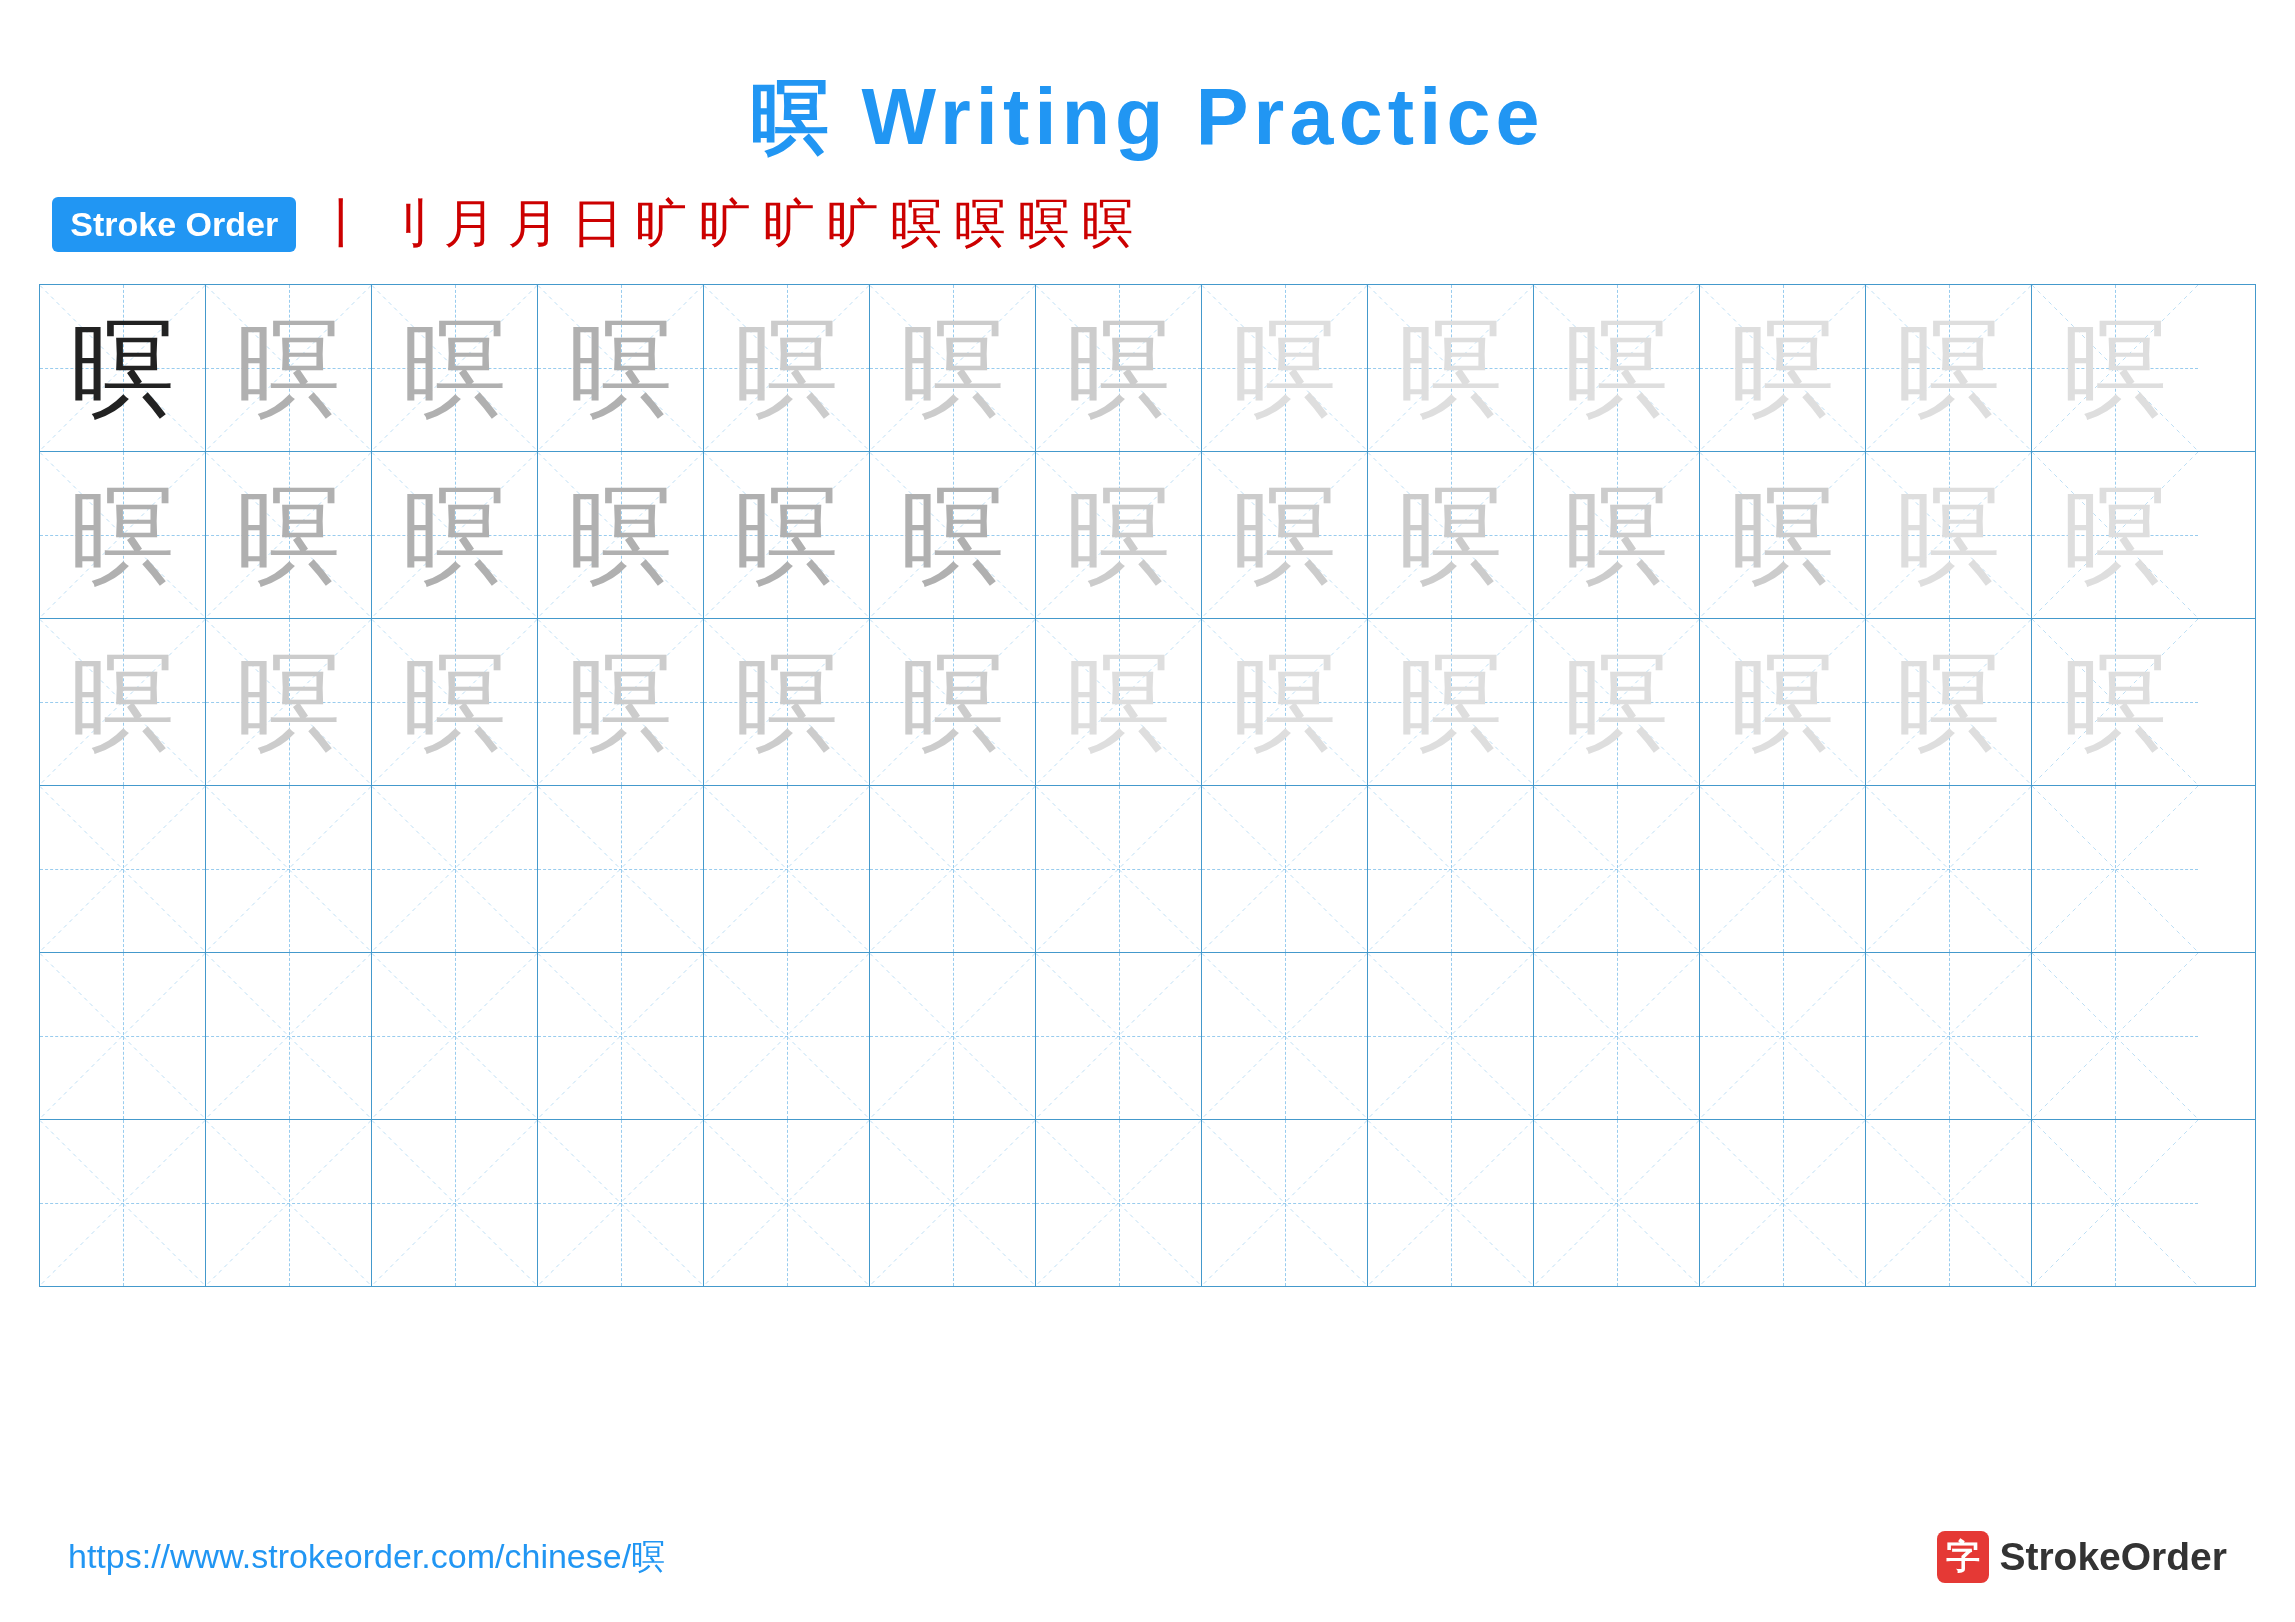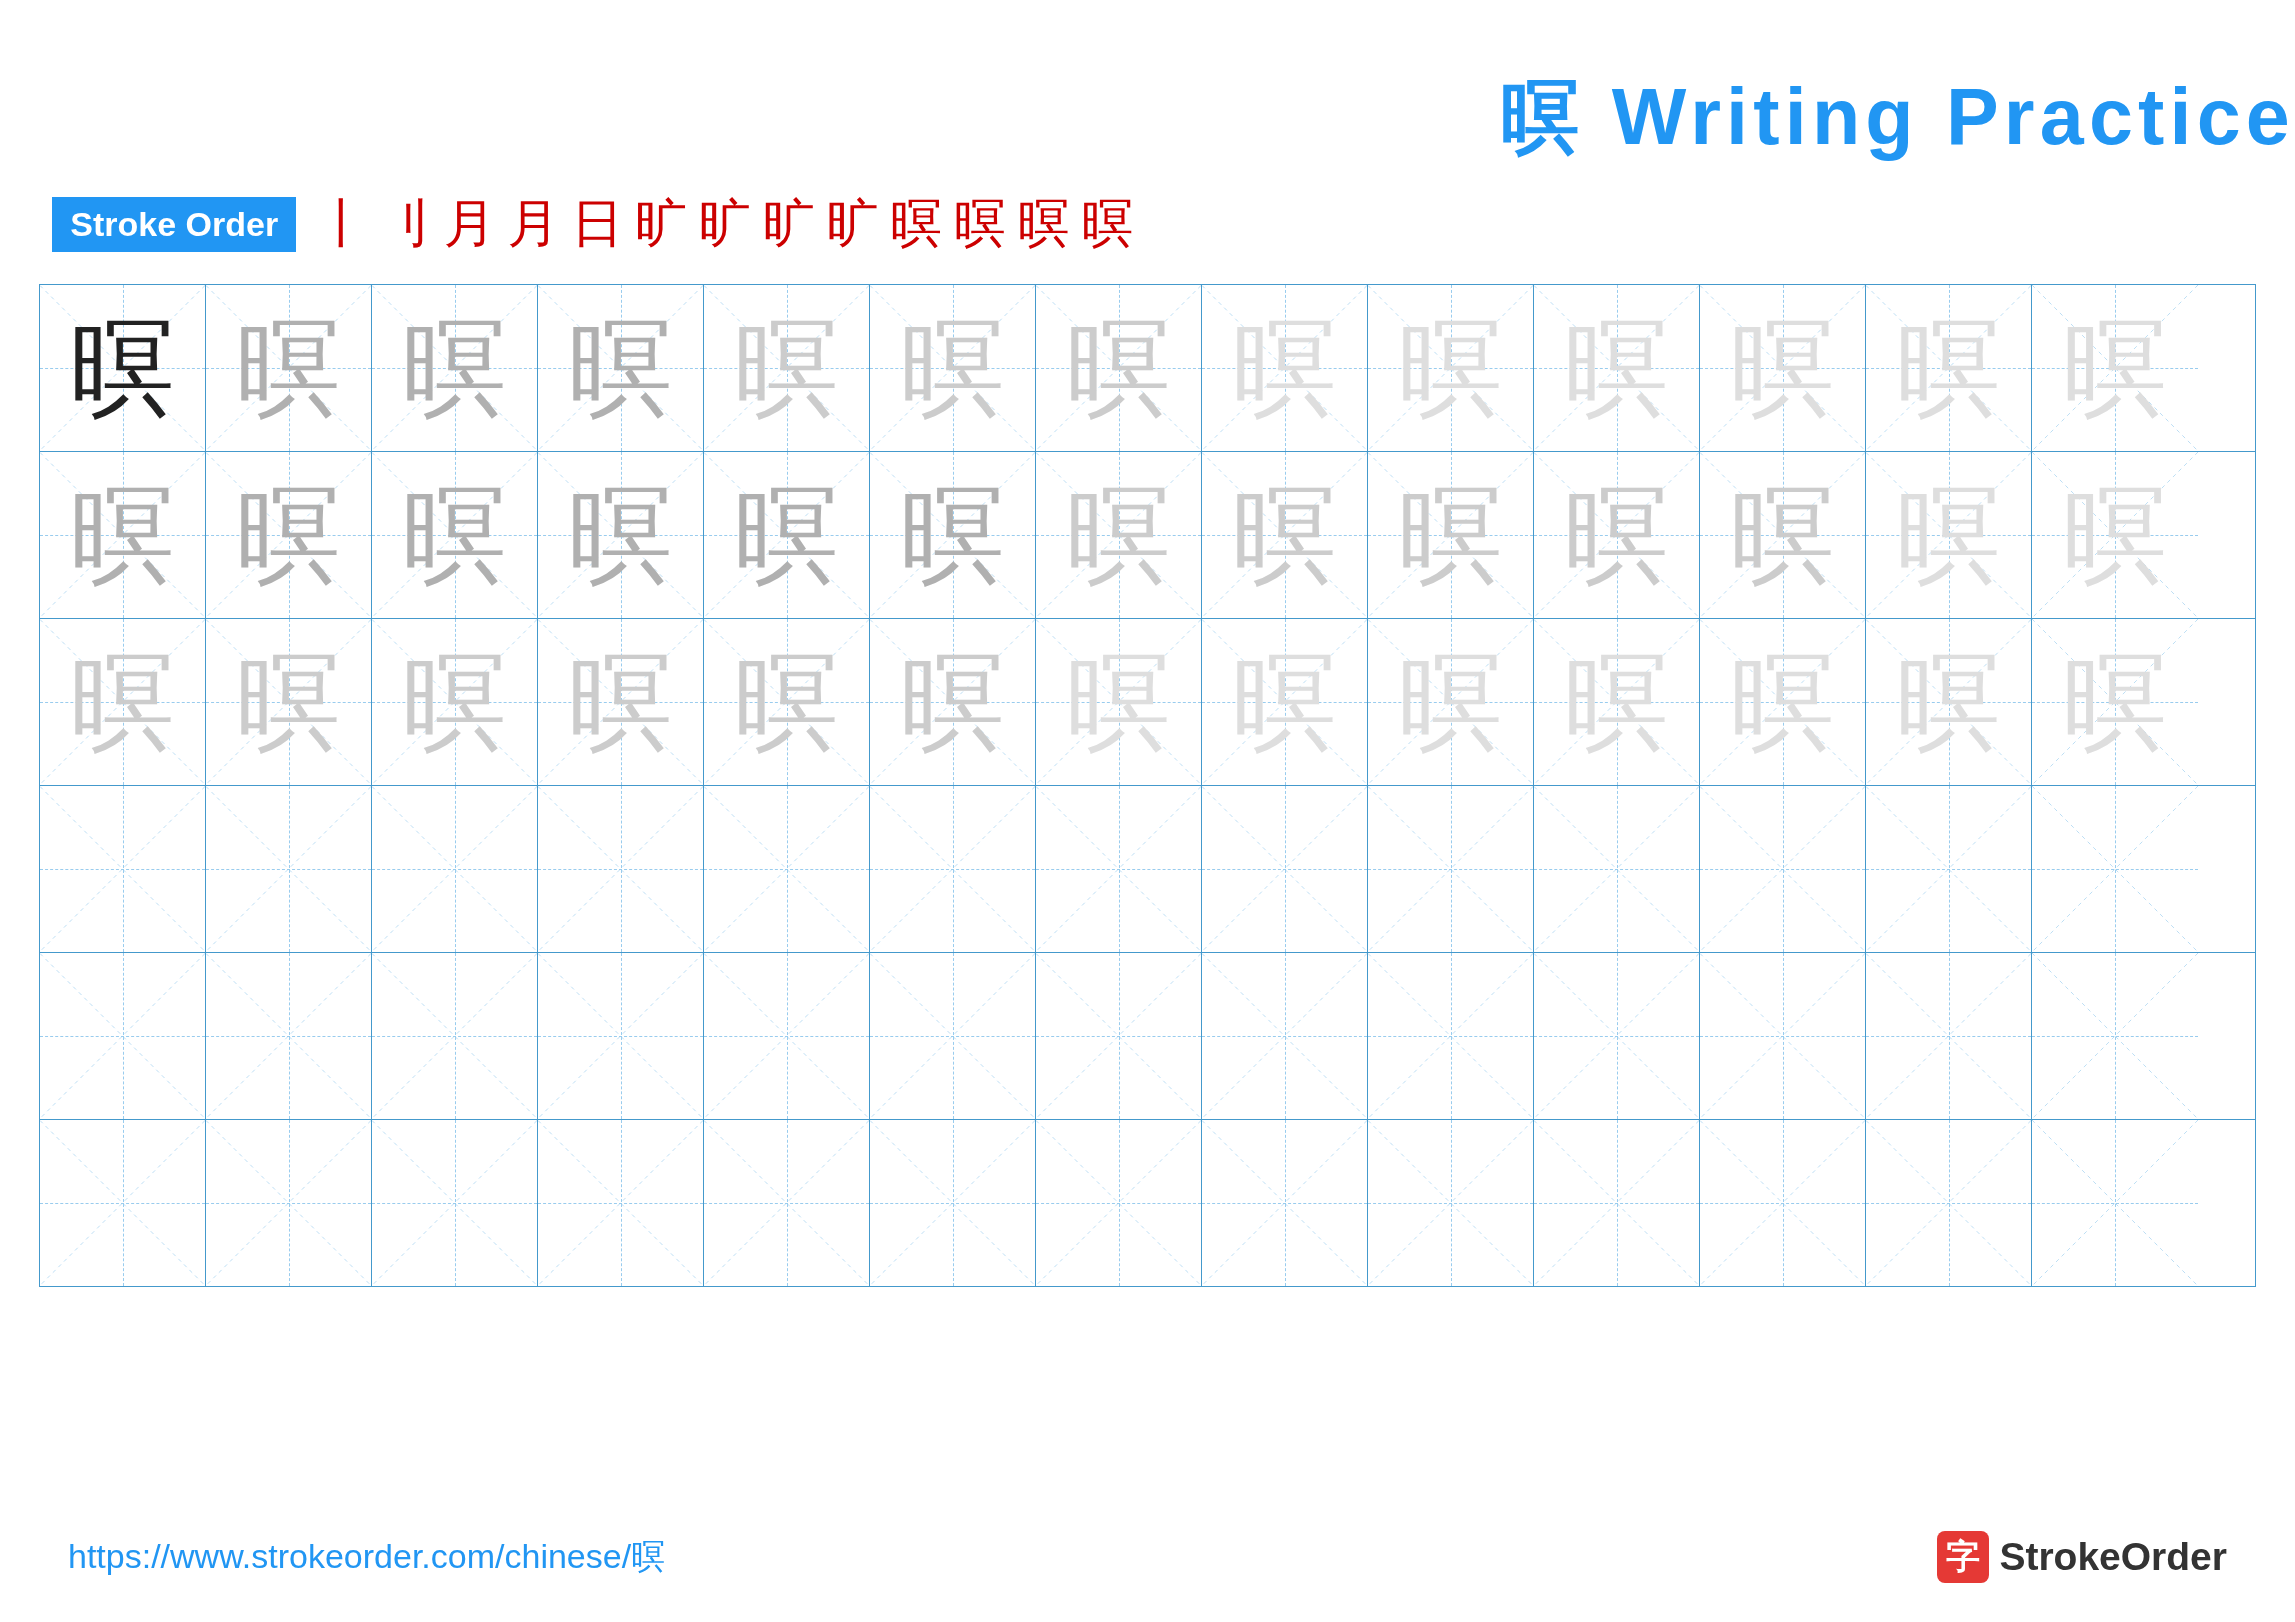--- a/index.html
+++ b/index.html
@@ -6,42 +6,42 @@
     body {
       background: #fff;
       font-family: Arial, sans-serif;
       width: 2295px;
       height: 1622px;
       position: relative;
       overflow: hidden;
     }
 
     .page-title {
-      text-align: right;
+      text-align: center;
       padding-top: 65px;
       font-size: 79px;
       font-weight: bold;
       color: #2196F3;
       letter-spacing: 5.2px;
     }
 
     .stroke-order-row {
       display: flex;
       align-items: center;
       padding: 26px 52px 19.6px 52px;
       gap: 19.6px;
     }
 
     .stroke-order-badge {
       background: #2196F3;
       color: white;
       font-size: 34px;
       font-weight: bold;
       padding: 7.9px 18.3px;
-      border-radius: 0;
+      border-radius: 6px;
       white-space: nowrap;
     }
 
     .stroke-sequence {
       display: flex;
       align-items: center;
       gap: 11.8px;
       flex-wrap: nowrap;
     }
 

